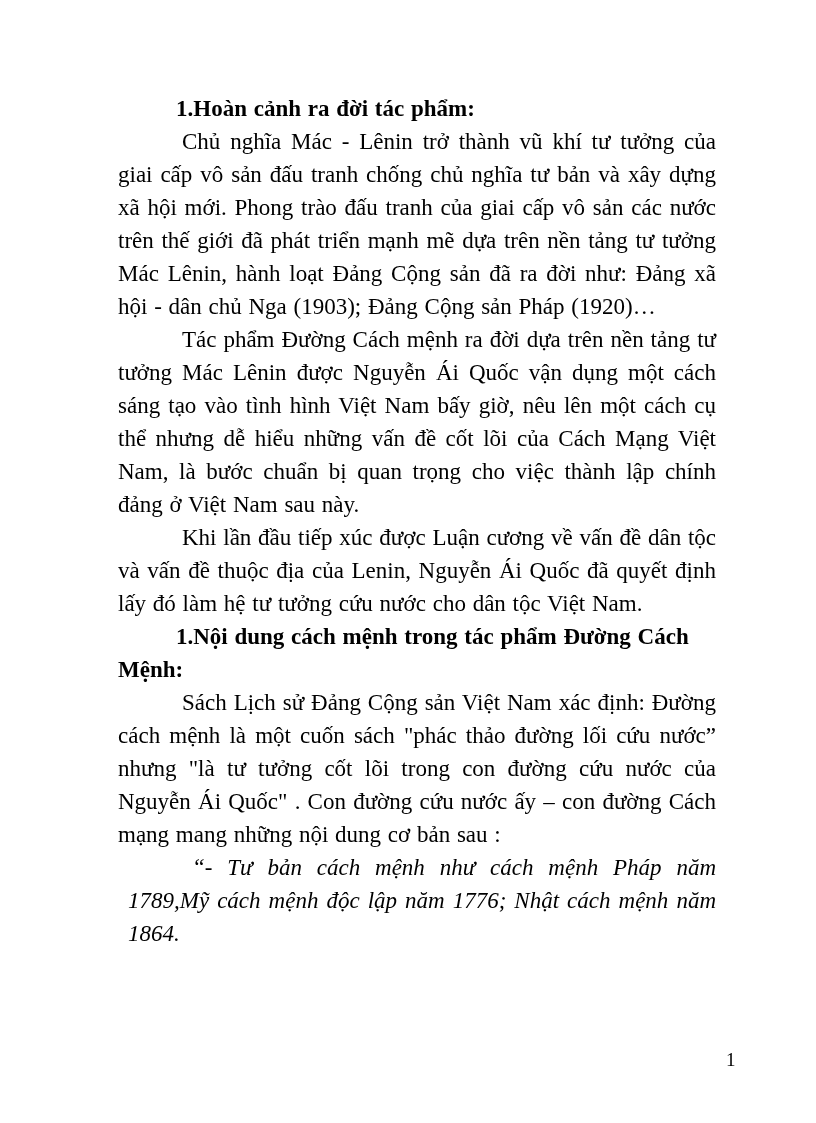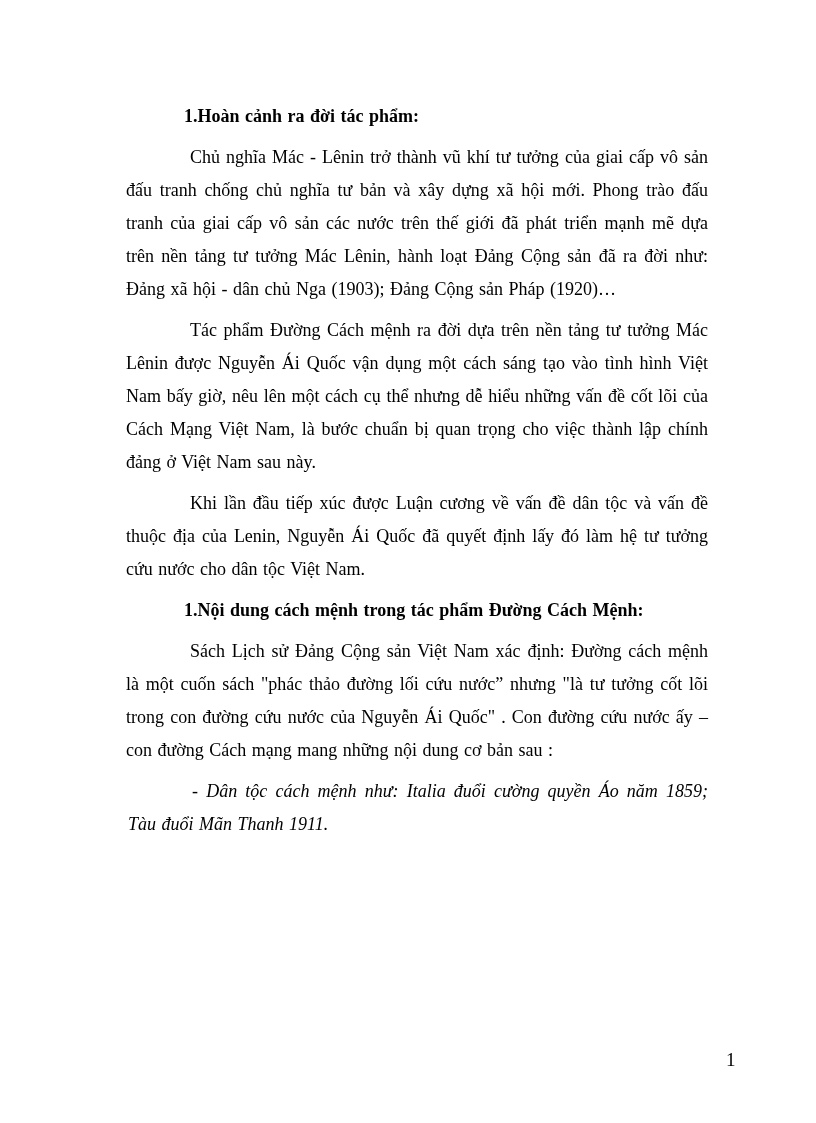--- a/index.html
+++ b/index.html
@@ -16,22 +16,22 @@
     font-family: "Liberation Serif", "DejaVu Serif", serif;
     color: #000000;
   }
   .content {
     position: absolute;
     top: 92px;
     left: 118px;
     width: 598px;
   }
   .para {
-    margin: 8px;
-    font-size: 18px;
+    margin: 0;
+    font-size: 23px;
     line-height: 33px;
     text-align: justify;
     text-indent: 64px;
     word-spacing: 1px;
   }
   .heading {
     font-weight: bold;
     text-indent: 58px;
     text-align: left;
   }
@@ -67,19 +67,19 @@
     <p class="para">Tác phẩm Đường Cách mệnh ra đời dựa trên nền tảng tư tưởng Mác Lênin được Nguyễn Ái Quốc vận dụng một cách sáng tạo vào tình hình Việt Nam bấy giờ, nêu lên một cách cụ thể nhưng dễ hiểu những vấn đề cốt lõi của Cách Mạng Việt Nam, là bước chuẩn bị quan trọng cho việc thành lập chính đảng ở Việt Nam sau này.</p>
 
     <p class="para">Khi lần đầu tiếp xúc được Luận cương về vấn đề dân tộc và vấn đề thuộc địa của Lenin, Nguyễn Ái Quốc đã quyết định lấy đó làm hệ tư tưởng cứu nước cho dân tộc Việt Nam.</p>
 
     <p class="para heading">1.Nội dung cách mệnh trong tác phẩm Đường Cách Mệnh:</p>
 
     <p class="para">Sách Lịch sử Đảng Cộng sản Việt Nam xác định: Đường cách mệnh là một cuốn sách "phác thảo đường lối cứu nước” nhưng "là tư tưởng cốt lõi trong con đường cứu nước của Nguyễn Ái Quốc" . Con đường cứu nước ấy – con đường Cách mạng mang những nội dung cơ bản sau :</p>
 
 
 
+    <p class="para quote-para">“- Tư bản cách mệnh như cách mệnh Pháp năm 1789,Mỹ cách mệnh độc lập năm 1776; Nhật cách mệnh năm 1864.</p>
 
-    <p class="para quote-para">- Dân tộc cách mệnh như: Italia đuổi cường quyền Áo năm 1859; Tàu đuổi Mãn Thanh 1911.</p>
 
   </div>
 
   <div class="page-number">1</div>
 </div>
 
 </body></html>

